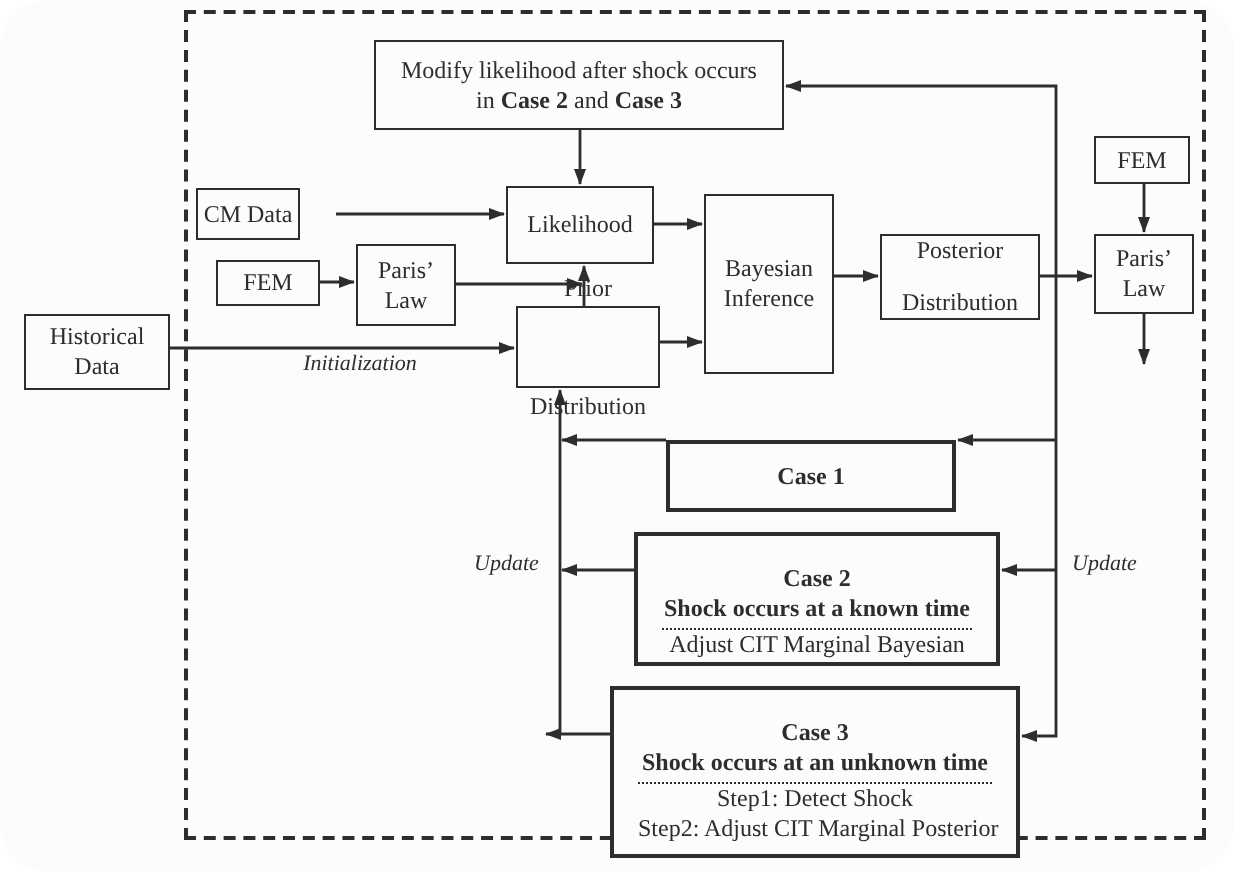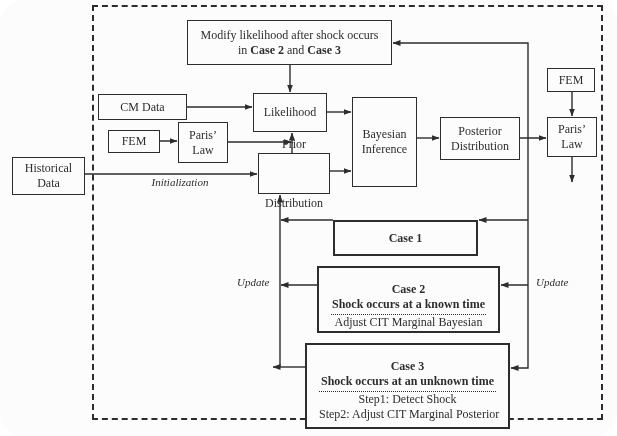--- a/index.html
+++ b/index.html
@@ -19,28 +19,28 @@
   .box{
     position:absolute;box-sizing:border-box;
     border:1.5px solid #2d2d2d;background:#fcfcfc;
     display:flex;flex-direction:column;align-items:center;justify-content:center;
     text-align:center;font-size:12px;line-height:15px;z-index:2;
   }
   .box .ln{white-space:nowrap;}
   .b{font-weight:bold;}
   
   .bx-modify{left:187px;top:20px;width:205px;height:45px;}
-  .bx-cm{left:98px;top:94px;width:89px;height:26px;}
+  .bx-cm{left:98px;top:94px;width:52px;height:26px;}
   .bx-feml{left:108px;top:130px;width:52px;height:23px;}
   .bx-parisl{left:178px;top:122px;width:50px;height:41px;}
   .bx-hist{left:12px;top:157px;width:73px;height:38px;}
   .bx-like{left:253px;top:93px;width:74px;height:39px;}
   .bx-prior{left:258px;top:153px;width:72px;height:41px;gap:44px;}
   .bx-bayes{left:352px;top:97px;width:65px;height:90px;}
-  .bx-post{left:440px;top:117px;width:80px;height:43px;}
+  .bx-post{left:440px;top:117px;width:80px;height:43px;justify-content:space-between;}
   .bx-femr{left:547px;top:68px;width:48px;height:24px;}
   .bx-parisr{left:547px;top:117px;width:50px;height:40px;}
   .bx-rul{left:550px;top:183px;width:47px;height:23px;}
   
   .case{border-width:2px;justify-content:flex-start;padding:12px;margin-top:16px;}
   .bx-case1{left:333px;top:204px;width:145px;height:36px;justify-content:center;}
   .bx-case2{left:317px;top:250px;width:183px;height:67px;}
   .bx-case3{left:305px;top:327px;width:205px;height:86px;}
   .case-title{width:100%;padding-top:2px;}
   .case-divider{width:100%;border-top:1.2px dotted #2d2d2d;margin-top:2px;}

